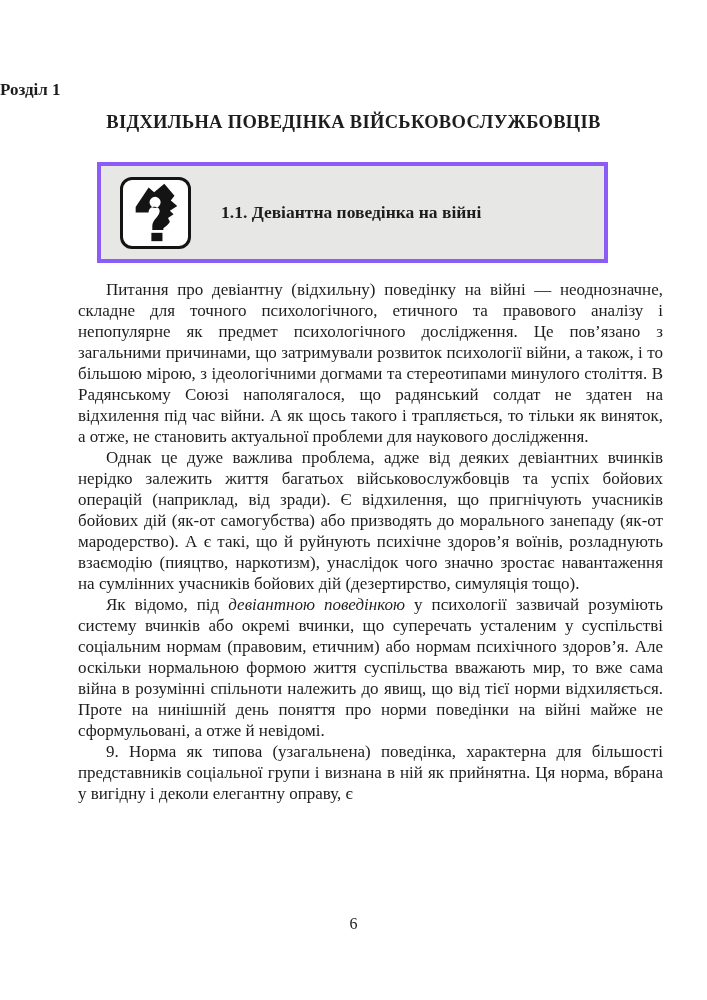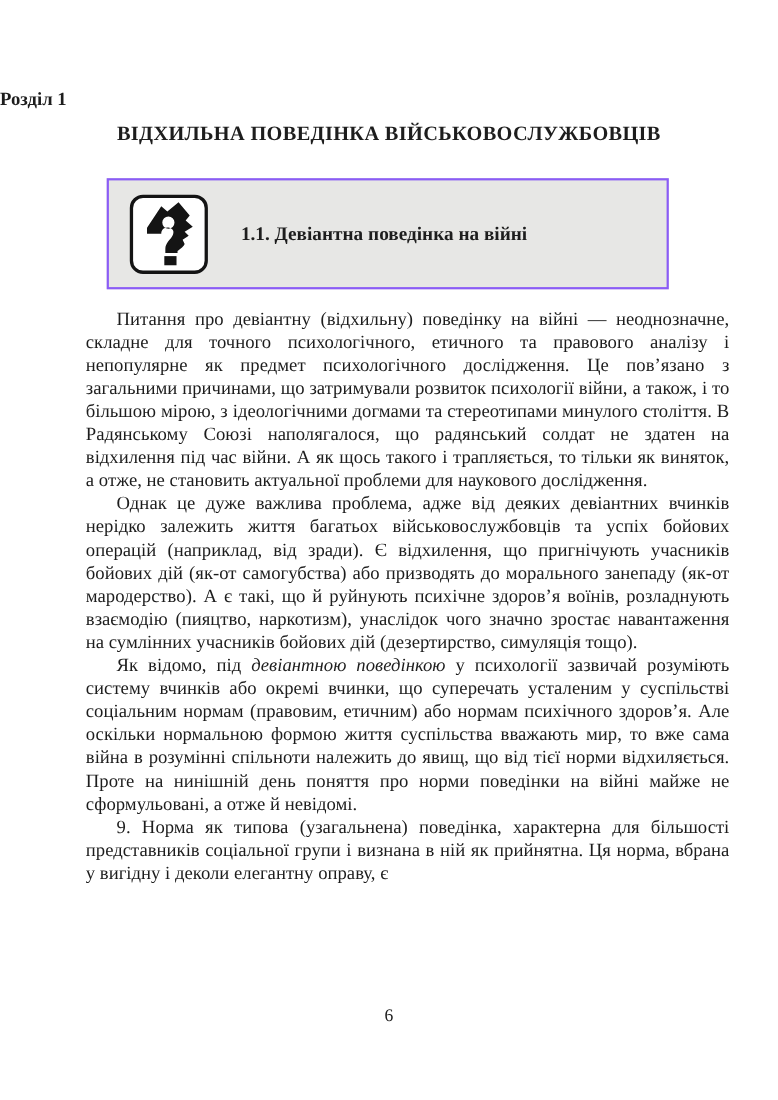--- a/index.html
+++ b/index.html
@@ -11,21 +11,21 @@
   .chapter-label{
     padding-top:80px;
     font-size:17px;font-weight:bold;
   }
   .chapter-title{
     margin:12px 40px 12px;text-align:center;
     font-size:18.5px;font-weight:bold;letter-spacing:0.3px;
   }
   .section-box{
     margin:29px 0 0 97px;width:511px;height:101px;box-sizing:border-box;
-    background:#e7e7e5;border:2px solid #8b5cf6;
+    background:#e7e7e5;border:4px solid #8b5cf6;
     display:flex;align-items:center;
   }
   .icon-frame{
     width:71px;height:72px;margin-left:19px;box-sizing:border-box;
     background:#ffffff;border:3px solid #141414;border-radius:12px;
     display:flex;align-items:center;justify-content:center;flex:0 0 auto;
   }
   .icon-frame svg{display:block;}
   .section-label{
     margin-left:30px;font-weight:bold;font-size:17.5px;

